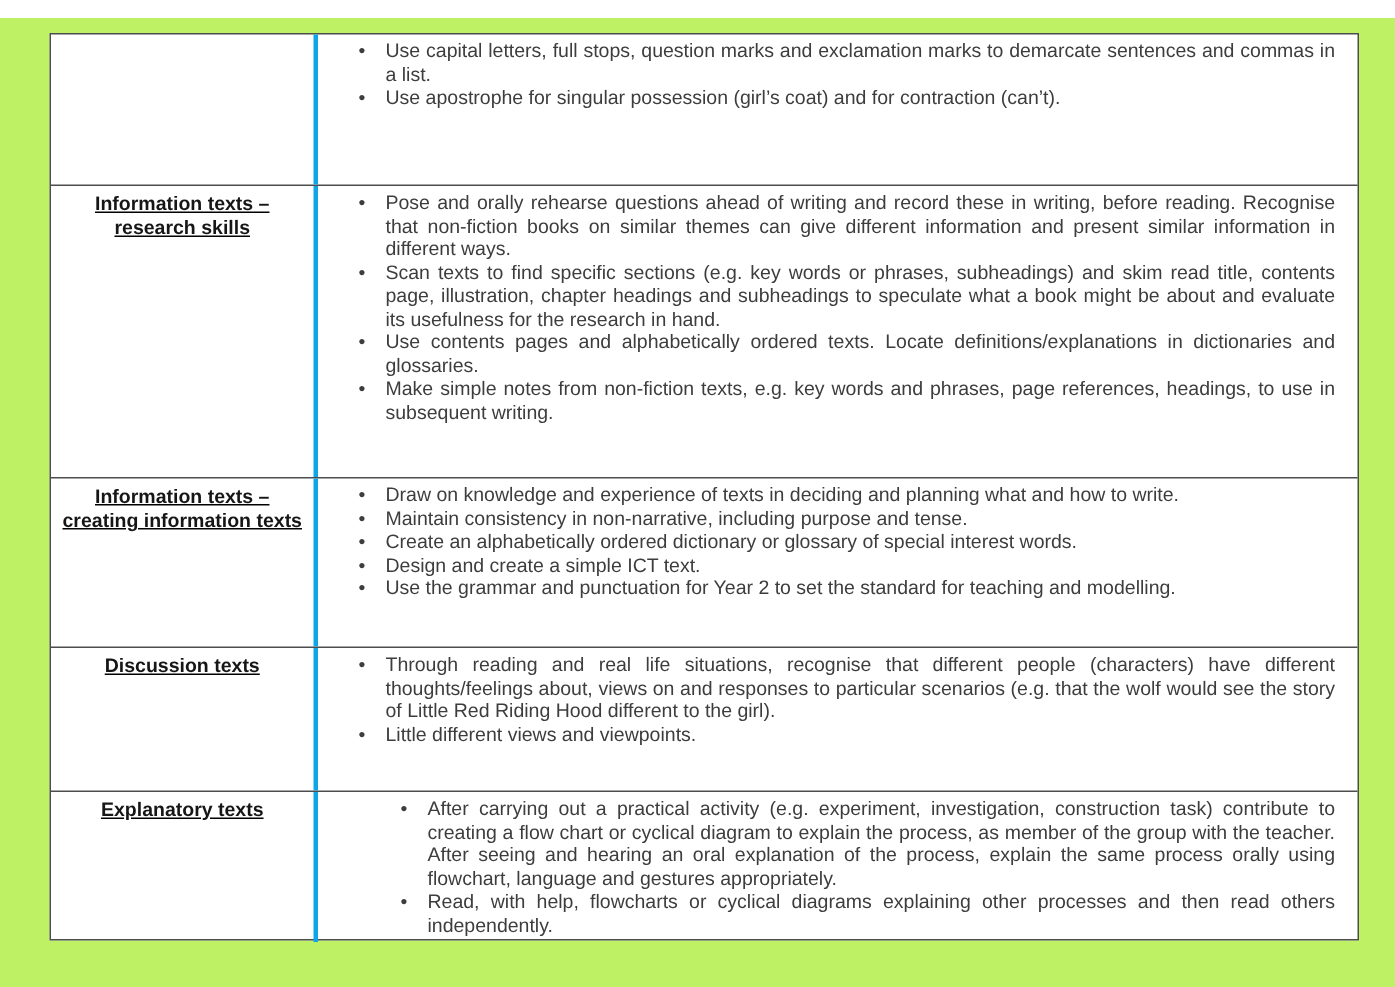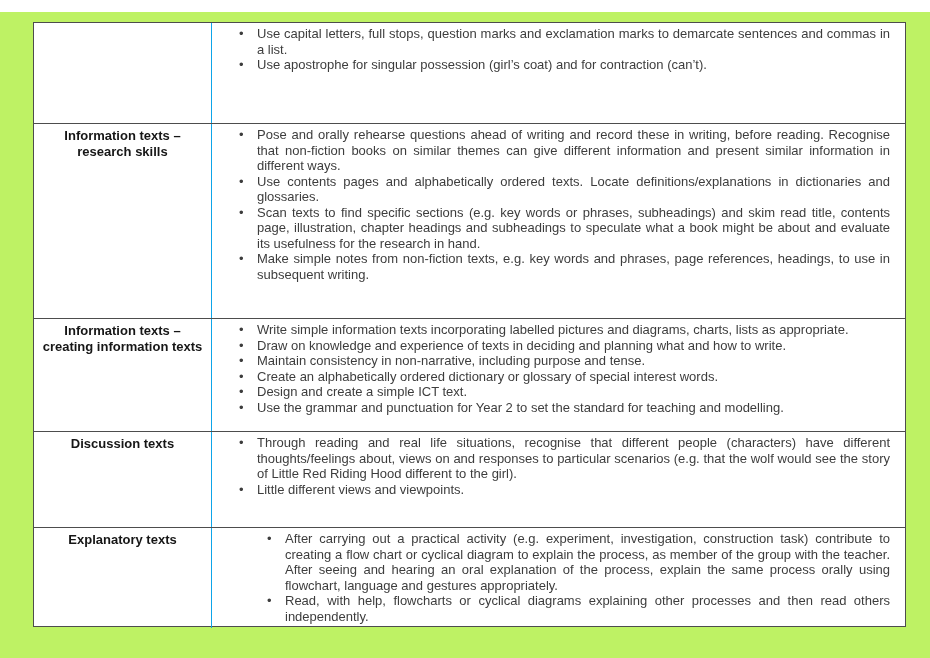--- a/index.html
+++ b/index.html
@@ -28,23 +28,24 @@
   }
   .row + .row { border-top: 1px solid #4d4d4d; }
   .row-0 { height: 100px; }
   .row-1 { height: 195px; }
   .row-2 { height: 113px; }
   .row-3 { height: 96px; }
   .row-4 { height: 101px; gap: 28px; }
   .cell-left {
     width: 178px;
     flex: 0 0 178px;
-    border-right: 1px solid #0ea5e9;
+    border-right: 3px solid #0ea5e9;
     padding: 4px 6px 0 6px;
     text-align: center;
+    text-decoration: underline;
   }
   .cell-right {
     flex: 1 1 auto;
     padding: 3px 6px 0 0;
   }
   .hdr {
     font-weight: bold;
     font-size: 13px;
     line-height: 16px;
     color: #161616;
@@ -99,35 +100,34 @@
     </div>
 
     <div class="row row-1">
       <div class="cell-left">
         <div class="hdr">Information texts –
 research skills</div>
       </div>
       <div class="cell-right">
         <ul class="objectives">
           <li>Pose and orally rehearse questions ahead of writing and record these in writing, before reading. Recognise that non-fiction books on similar themes can give different information and present similar information in different ways.</li>
+          <li>Scan texts to find specific sections (e.g. key words or phrases, subheadings) and skim read title, contents page, illustration, chapter headings and subheadings to speculate what a book might be about and evaluate its usefulness for the research in hand.</li>
           <li>Use contents pages and alphabetically ordered texts. Locate definitions/explanations in dictionaries and glossaries.</li>
-          <li>Scan texts to find specific sections (e.g. key words or phrases, subheadings) and skim read title, contents page, illustration, chapter headings and subheadings to speculate what a book might be about and evaluate its usefulness for the research in hand.</li>
           <li>Make simple notes from non-fiction texts, e.g. key words and phrases, page references, headings, to use in subsequent writing.</li>
         </ul>
       </div>
     </div>
 
     <div class="row row-2">
       <div class="cell-left">
         <div class="hdr">Information texts –
 creating information texts</div>
       </div>
       <div class="cell-right">
         <ul class="objectives">
-          <li>Write simple information texts incorporating labelled pictures and diagrams, charts, lists as appropriate.</li>
           <li>Draw on knowledge and experience of texts in deciding and planning what and how to write.</li>
           <li>Maintain consistency in non-narrative, including purpose and tense.</li>
           <li>Create an alphabetically ordered dictionary or glossary of special interest words.</li>
           <li>Design and create a simple ICT text.</li>
           <li>Use the grammar and punctuation for Year 2 to set the standard for teaching and modelling.</li>
         </ul>
       </div>
     </div>
 
     <div class="row row-3">

